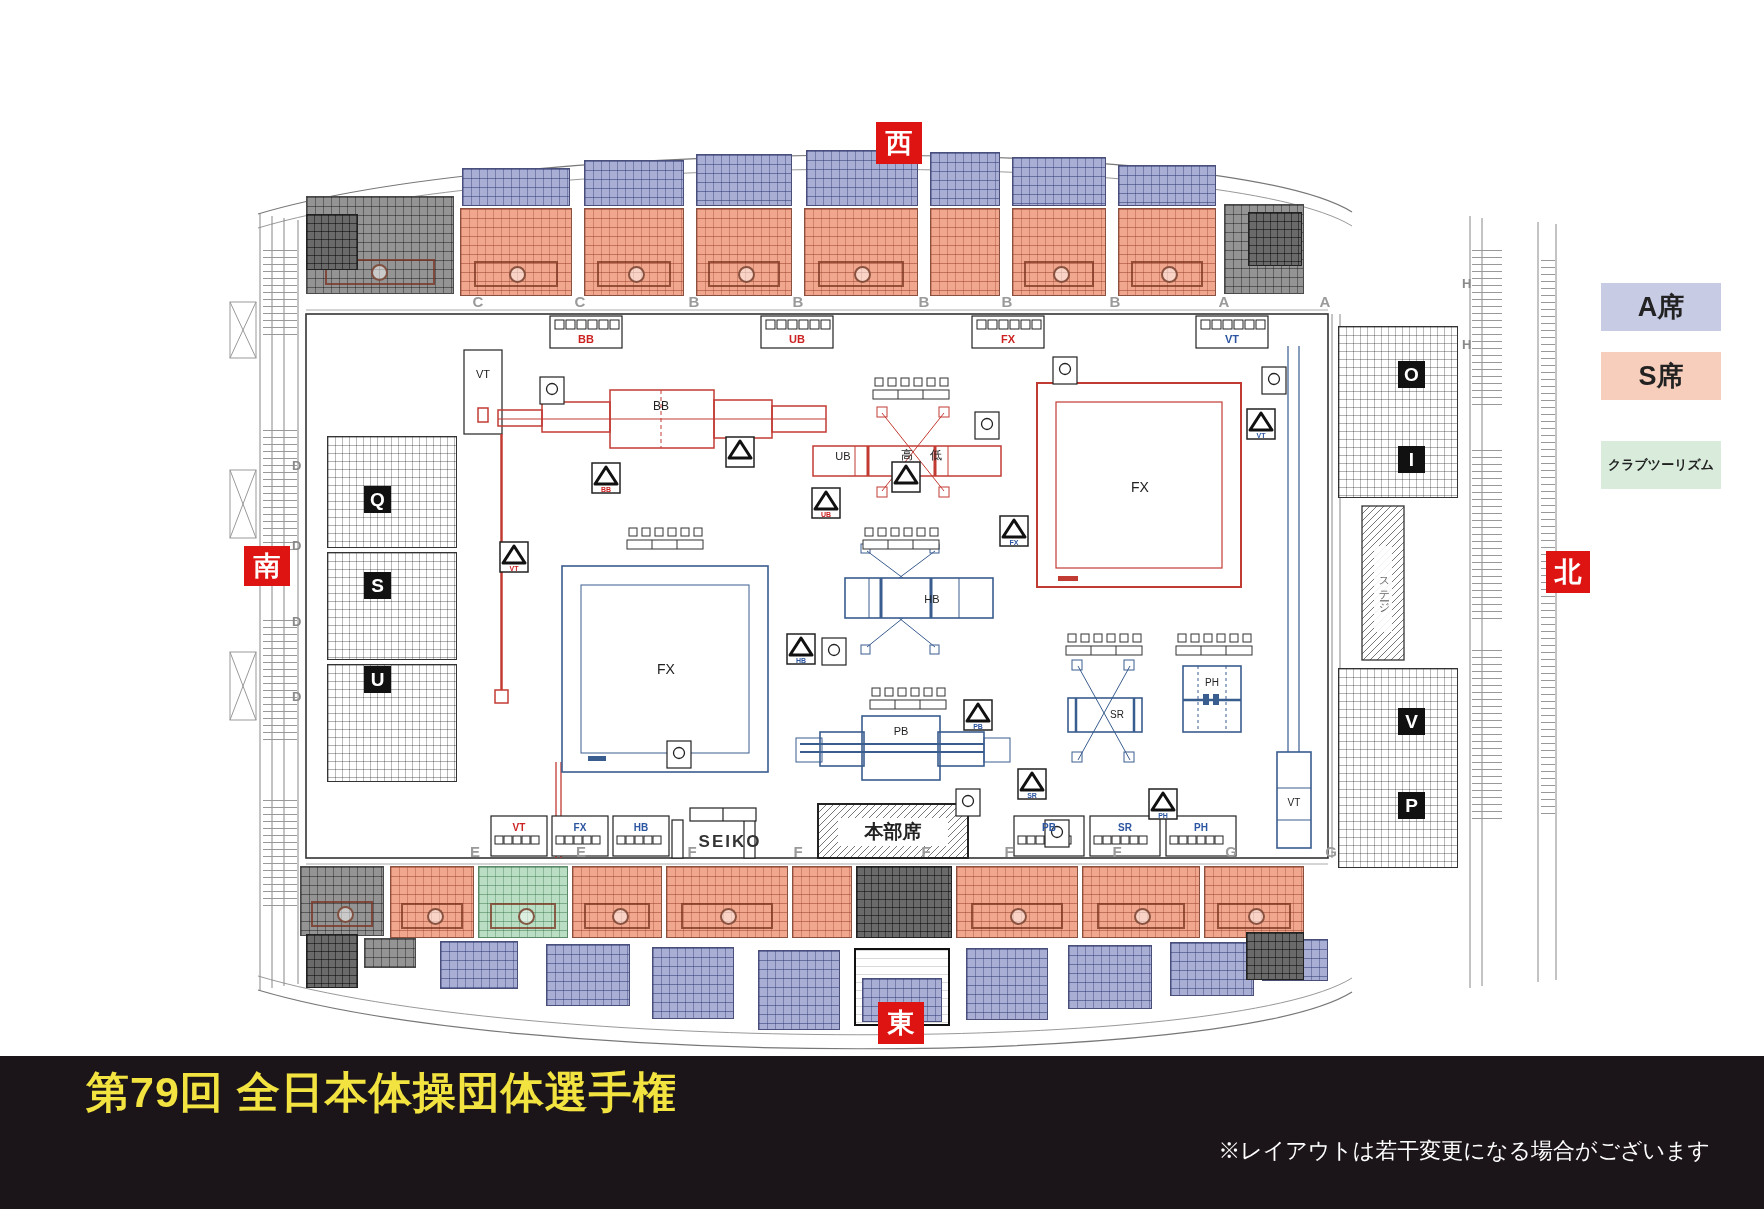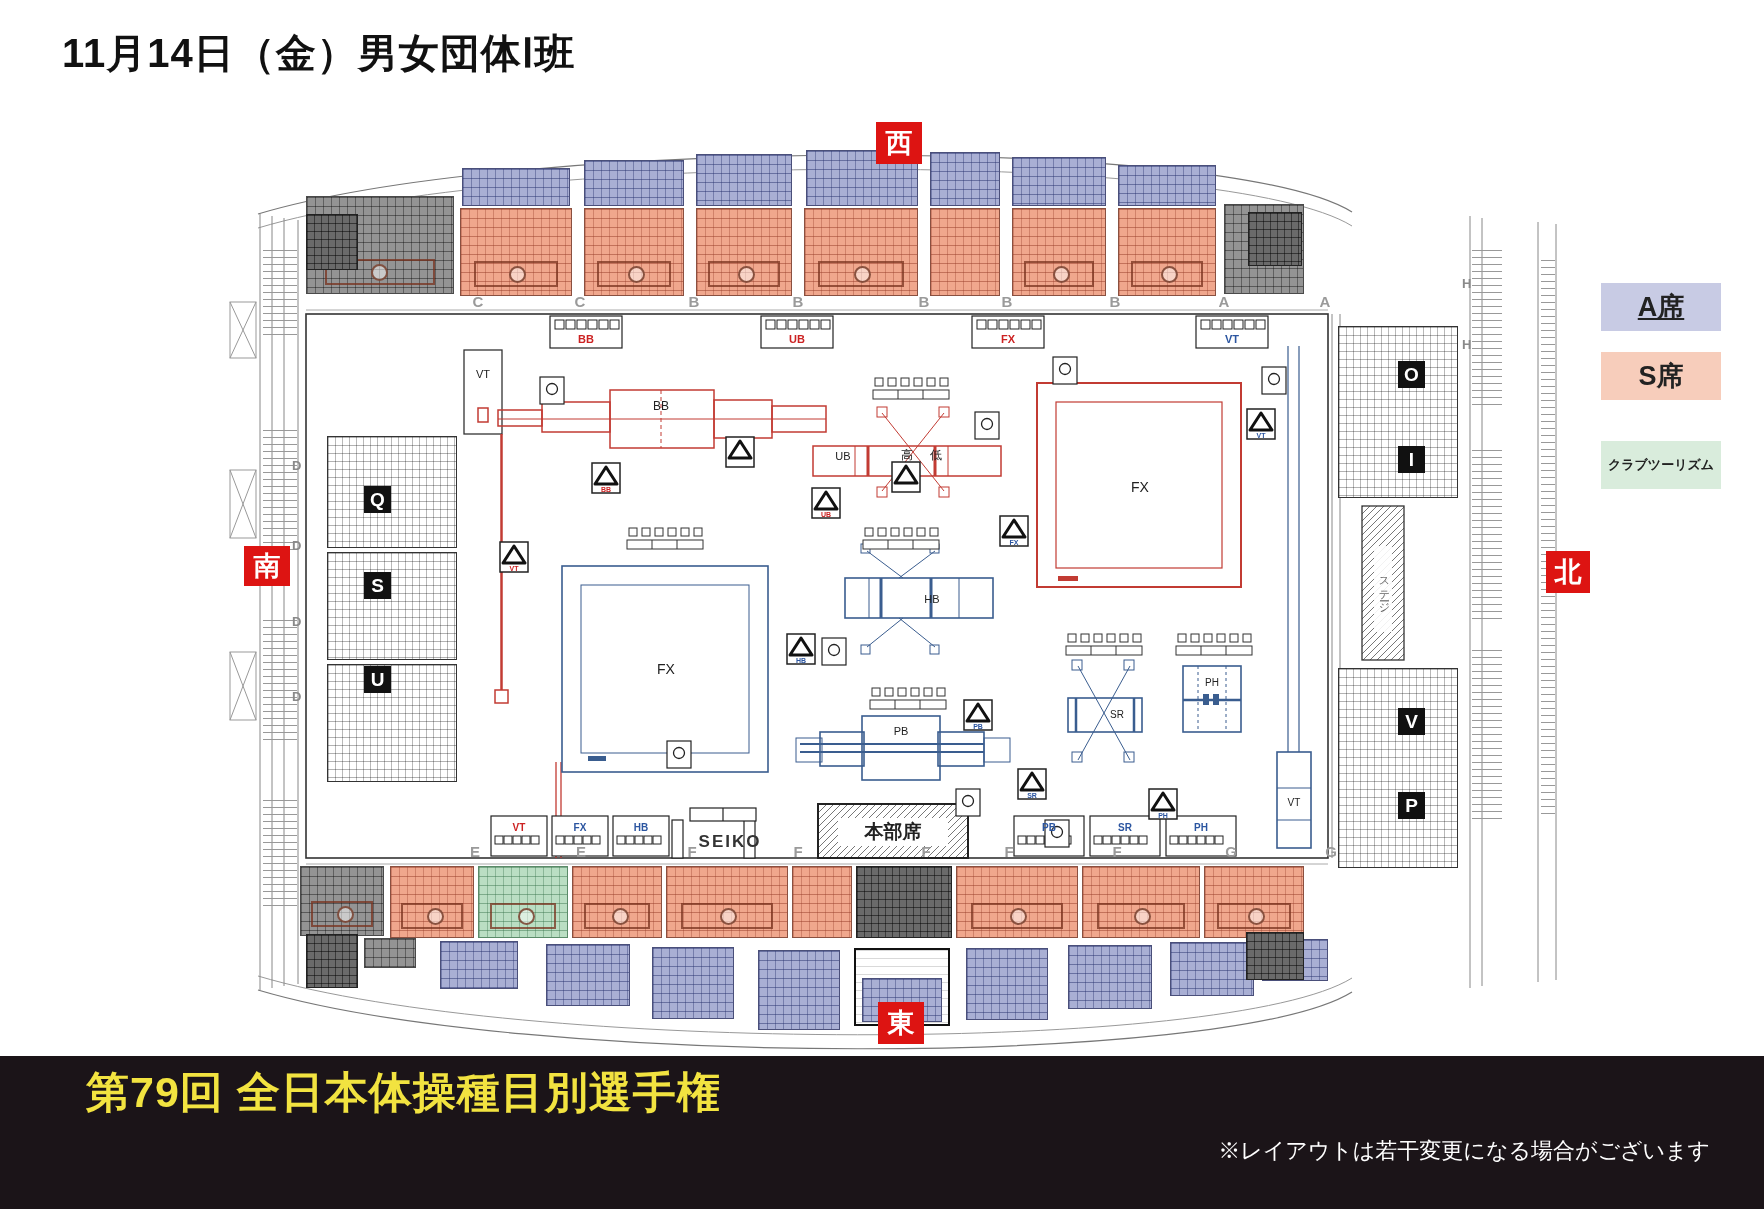--- a/index.html
+++ b/index.html
@@ -46,28 +46,27 @@
   #ft-note{position:absolute;right:54px;top:80px;font-size:22px;color:#fff;white-space:nowrap;}
   .vtext{writing-mode:vertical-rl;}
   svg{position:absolute;left:0;top:0;z-index:3;}
   #shell{z-index:1;}
 </style>
 </head>
 <body>
 
 <div id="page">
 
-  <div class="hdr" style="top:26px;">11月14日（金）男女団体Ⅰ班</div>
 
   <div class="compass" style="left:876px;top:122px;width:46px;height:42px;">西</div>
   <div class="compass" style="left:878px;top:1002px;width:46px;height:42px;">東</div>
   <div class="compass" style="left:244px;top:546px;width:46px;height:40px;">南</div>
   <div class="compass" style="left:1546px;top:551px;width:44px;height:42px;">北</div>
 
-  <div class="legend-box" style="top:283px;background:#c8cbe4;font-size:27px;text-decoration:underline;">A席</div>
+  <div class="legend-box" style="top:283px;background:#c8cbe4;font-size:27px;">A席</div>
   <div class="legend-box" style="top:352px;background:#f7cdbb;font-size:27px;">S席</div>
   <div class="legend-box" style="top:441px;background:#d9ecdc;font-size:13px;">クラブツーリズム</div>
 
   <svg id="shell" width="1764" height="1209">
     <path d="M258,214 C520,136 1230,136 1352,212" fill="none" stroke="#777" stroke-width="1.2"></path>
     <path d="M258,228 C520,150 1230,150 1352,226" fill="none" stroke="#999" stroke-width="1"></path>
     <path d="M258,990 C520,1068 1230,1068 1352,992" fill="none" stroke="#777" stroke-width="1.2"></path>
     <path d="M258,976 C520,1054 1230,1054 1352,978" fill="none" stroke="#999" stroke-width="1"></path>
     <path d="M260,214 V990 M272,216 V988 M284,218 V986 M298,220 V984" stroke="#888" stroke-width="1" fill="none"></path>
     <path d="M1470,216 V988 M1482,218 V986 M1538,222 V982 M1556,224 V980" stroke="#888" stroke-width="1" fill="none"></path>
@@ -570,16 +569,16 @@
   <div class="eqlabel t-red" style="left:1008px;top:339px;font-size:11px;font-weight:700;">FX</div>
   <div class="eqlabel t-blue" style="left:1232px;top:339px;font-size:11px;font-weight:700;">VT</div>
   <div class="eqlabel t-red" style="left:519px;top:827px;font-size:10px;font-weight:700;">VT</div>
   <div class="eqlabel t-blue" style="left:580px;top:827px;font-size:10px;font-weight:700;">FX</div>
   <div class="eqlabel t-blue" style="left:641px;top:827px;font-size:10px;font-weight:700;">HB</div>
   <div class="eqlabel t-blue" style="left:1049px;top:827px;font-size:10px;font-weight:700;">PB</div>
   <div class="eqlabel t-blue" style="left:1125px;top:827px;font-size:10px;font-weight:700;">SR</div>
   <div class="eqlabel t-blue" style="left:1201px;top:827px;font-size:10px;font-weight:700;">PH</div>
 
   <div id="footer">
-    <div class="ftl" style="top:8px;">第79回 全日本体操種目別選手権</div>
+    <div class="ftl" style="top:8px;">第79回 全日本体操団体選手権</div>
     <div id="ft-note">※レイアウトは若干変更になる場合がございます</div>
   </div>
 </div>
 
 </body></html>

